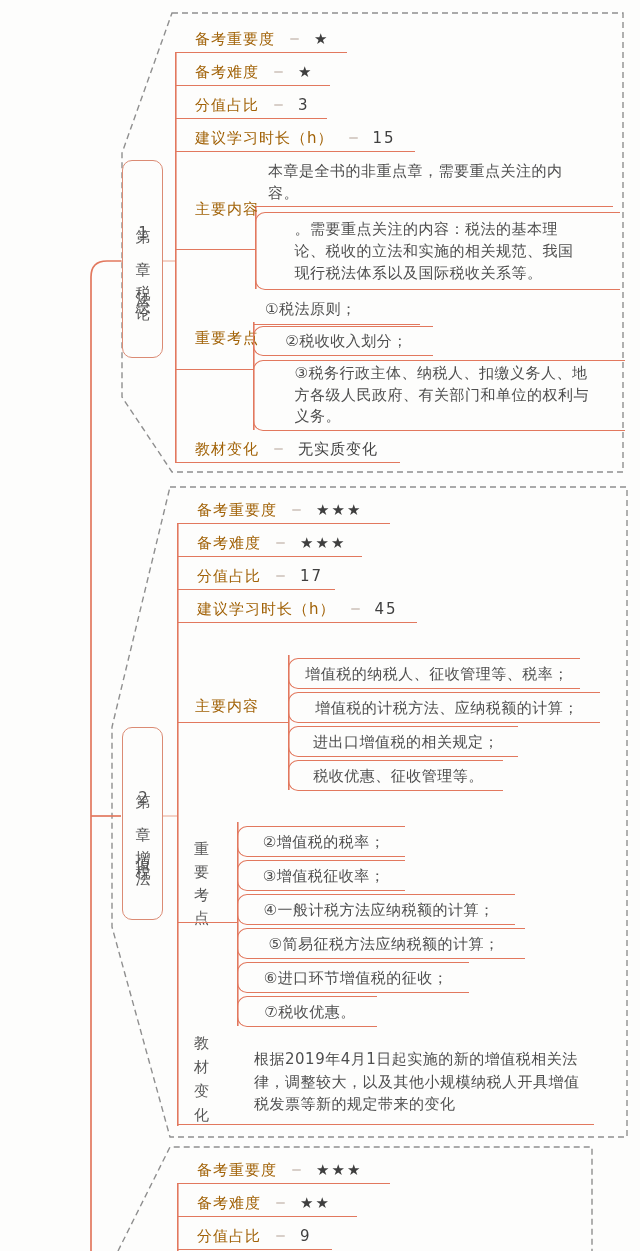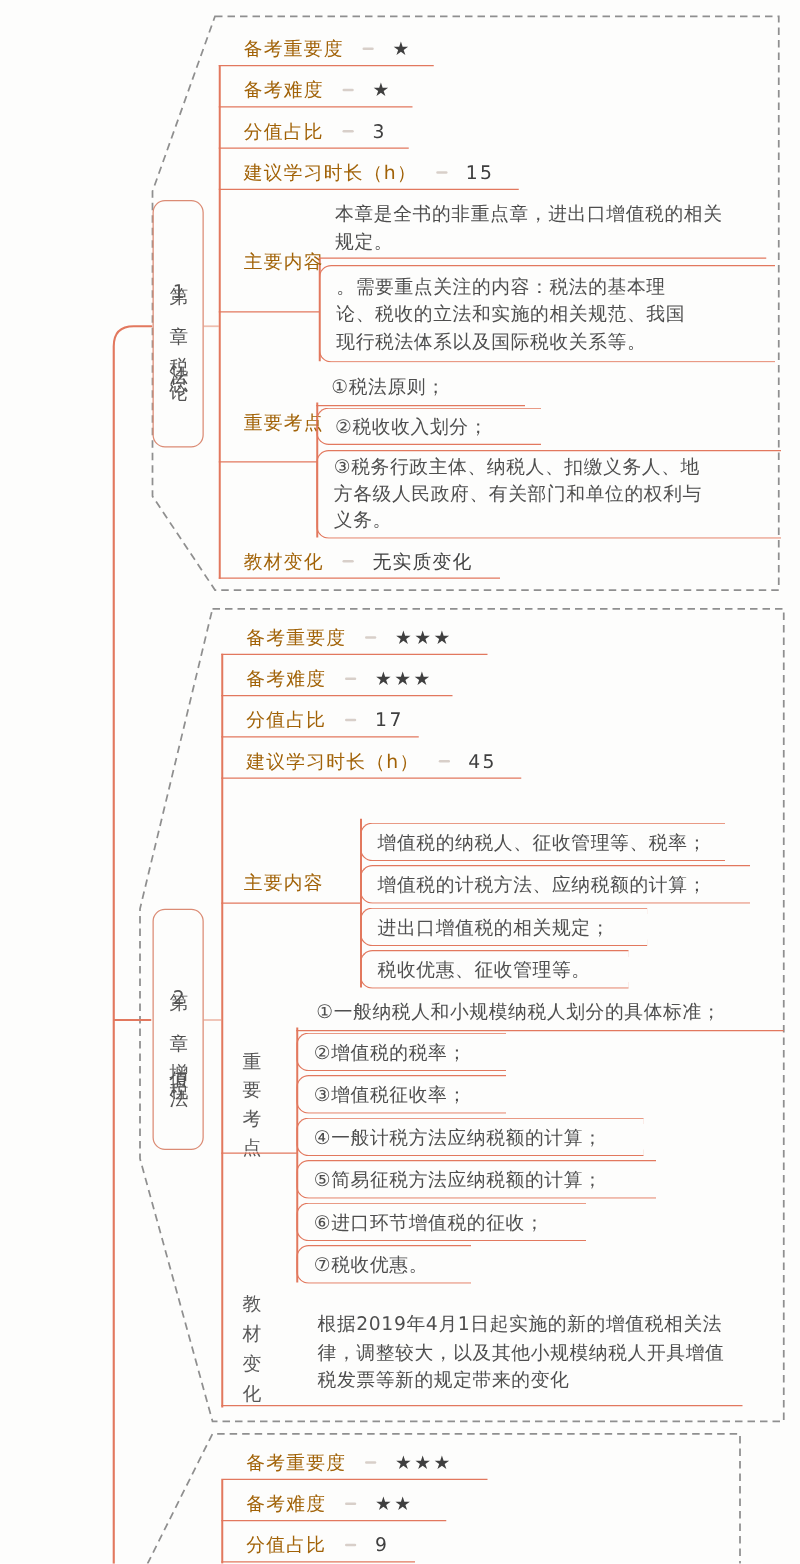--- a/index.html
+++ b/index.html
@@ -14,21 +14,21 @@
   
   .row{display:flex;align-items:center;gap:15px;height:27px;padding-left:20px;
        border-bottom:1.6px solid #e2785e;}
   .lbl{color:#a16207;letter-spacing:1px;white-space:nowrap;}
   .val{color:#3f3f3f;letter-spacing:2px;white-space:nowrap;}
   .sep{display:inline-block;width:9px;height:2px;background:#d8cfc9;border-radius:1px;flex:none;}
   
   .uline{border-bottom:1.6px solid #e2785e;}
   
   .box{border:1.6px solid #e2785e;border-right:none;border-radius:10px 0 0 10px;
-       padding:3px 8px 3px 13px;display:flex;align-items:center;}
+       padding:3px 8px 3px 13px;display:flex;align-items:center;justify-content:center;}
   .txt{line-height:22px;color:#4e4e4e;letter-spacing:0.5px;}
   .hline{border-top:1.6px solid #e2785e;height:0;}
   
   .node{border:1.7px solid #db8b74;border-radius:10px;background:transparent;
         display:flex;flex-direction:column;align-items:center;justify-content:center;gap:17px;}
   .node span{writing-mode:vertical-rl;text-orientation:upright;letter-spacing:7px;
              line-height:1;color:#525252;}
   
   .vlabel{width:17px;word-break:break-all;line-height:23px;color:#575757;}
 </style>
@@ -81,21 +81,21 @@
   </div>
   <div class="abs row" style="left:175px;top:125px;width:240px;">
     <span class="lbl">建议学习时长（h）</span>
     <span class="sep"></span>
     <span class="val">15</span>
   </div>
 
   <div class="abs lbl" style="left:195px;top:198px;width:34px;line-height:22px;">主要内容</div>
   <div class="abs hline" style="left:175px;top:249px;width:81px;"></div>
   <div class="abs uline" style="left:255px;top:159px;width:358px;padding:1px 0 2px 13px;">
-    <div class="txt" style="width:318px;">本章是全书的非重点章，进出口增值税的相关规定。</div>
+    <div class="txt" style="width:318px;">本章是全书的非重点章，需要重点关注的内容。</div>
   </div>
   <div class="abs box" style="left:255px;top:212px;width:365px;height:78px;">
     <div class="txt" style="width:292px;">。需要重点关注的内容：税法的基本理论、税收的立法和实施的相关规范、我国现行税法体系以及国际税收关系等。</div>
   </div>
 
   <div class="abs lbl" style="left:195px;top:327px;width:34px;line-height:22px;">重要考点</div>
   <div class="abs hline" style="left:175px;top:369px;width:79px;"></div>
   <div class="abs uline" style="left:253px;top:297px;width:167px;padding:1px 0 4px 12px;">
     <div class="txt">①税法原则；</div>
   </div>
@@ -148,23 +148,20 @@
   </div>
   <div class="abs box" style="left:288px;top:692px;width:312px;height:31px;">
     <div class="txt">增值税的计税方法、应纳税额的计算；</div>
   </div>
   <div class="abs box" style="left:288px;top:760px;width:215px;height:31px;">
     <div class="txt">税收优惠、征收管理等。</div>
   </div>
 
   <div class="abs vlabel" style="left:194px;top:838px;">重要考点</div>
   <div class="abs hline" style="left:177px;top:922px;width:61px;"></div>
-  <div class="abs uline" style="left:237px;top:796px;width:390px;padding:2px 0 4px 16px;">
-    <div class="txt">①一般纳税人和小规模纳税人划分的具体标准；</div>
-  </div>
   <div class="abs box" style="left:237px;top:826px;width:168px;height:31px;">
     <div class="txt">②增值税的税率；</div>
   </div>
   <div class="abs box" style="left:237px;top:860px;width:168px;height:31px;">
     <div class="txt">③增值税征收率；</div>
   </div>
   <div class="abs box" style="left:237px;top:894px;width:278px;height:31px;">
     <div class="txt">④一般计税方法应纳税额的计算；</div>
   </div>
   <div class="abs box" style="left:237px;top:928px;width:288px;height:31px;">

